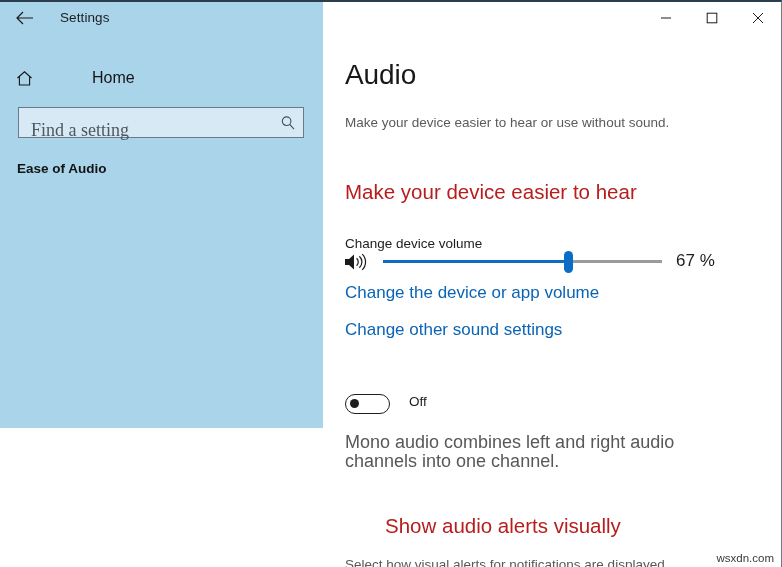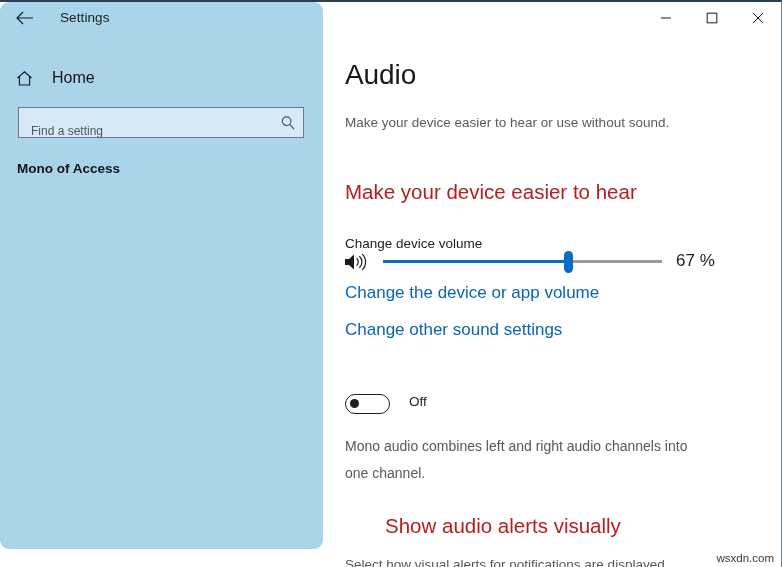--- a/index.html
+++ b/index.html
@@ -25,23 +25,22 @@
     background: #ffffff;
     overflow: hidden;
   }
 
   
   #sidebar {
     position: absolute;
     left: 0;
     top: 0;
     width: 323px;
-    height: 547px;
+    height: 426px;
     background: #a9d4ea;
-    border-radius: 9px;
   }
 
   #titlebar-left {
     position: absolute;
     left: 0;
     top: 0;
     width: 323px;
     height: 32px;
   }
 
@@ -68,20 +67,21 @@
     white-space: nowrap;
   }
 
   #home-row {
     position: absolute;
     left: 14px;
     top: 62px;
     height: 28px;
     display: flex;
     align-items: center;
+    gap: 40px;
   }
   #home-icon {
     width: 20px;
     height: 20px;
     display: flex;
     align-items: center;
     justify-content: center;
     color: #171717;
   }
   #home-label {
@@ -101,22 +101,22 @@
     background: #d6e9f4;
     border: 1px solid #6a7a86;
     display: flex;
     align-items: center;
   }
   #search-input {
     flex: 1;
     border: 0;
     outline: none;
     background: transparent;
-    font-family: Liberation Sans, sans-serif;
-    font-size: 12px;
+    font-family: Liberation Serif, serif;
+    font-size: 18px;
     color: #3b4348;
     padding: 16px 4px 0 12px;
     height: 100%;
   }
   #search-input::placeholder { color: #4e585f; opacity: 1; }
   #search-icon-btn {
     width: 30px;
     height: 29px;
     display: flex;
     align-items: center;
@@ -304,23 +304,23 @@
   }
   #toggle-state {
     margin-left: 19px;
     font-size: 13.5px;
     color: #1d1d1d;
   }
 
   .desc-text {
     position: absolute;
     left: 22px;
-    font-size: 14px;
+    font-size: 18px;
     color: #585858;
-    line-height: 27px;
+    line-height: 19px;
     width: 350px;
   }
   #desc-mono { top: 400px; }
 
   #alerts-desc {
     position: absolute;
     left: 22px;
     top: 524px;
     font-size: 13.5px;
     color: #585858;
@@ -369,21 +369,21 @@
     <div id="search-box">
       <input id="search-input" type="text" placeholder="Find a setting" style="">
       <span id="search-icon-btn">
         <svg width="16" height="16" viewBox="0 0 16 16">
           <circle cx="6.6" cy="6.2" r="4.3" fill="none" stroke="currentColor" stroke-width="1.1"></circle>
           <path d="M9.7 9.4 L14 14.2" fill="none" stroke="currentColor" stroke-width="1.1"></path>
         </svg>
       </span>
     </div>
 
-    <div id="category-label">Mono of Access</div>
+    <div id="category-label">Ease of Audio</div>
   </div>
 
   <div id="window-controls">
     <div class="wc-btn">
       <span>
         <svg width="12" height="12" viewBox="0 0 12 12">
           <path d="M1 6 L11 6" stroke="currentColor" stroke-width="1"></path>
         </svg>
       </span>
     </div>

